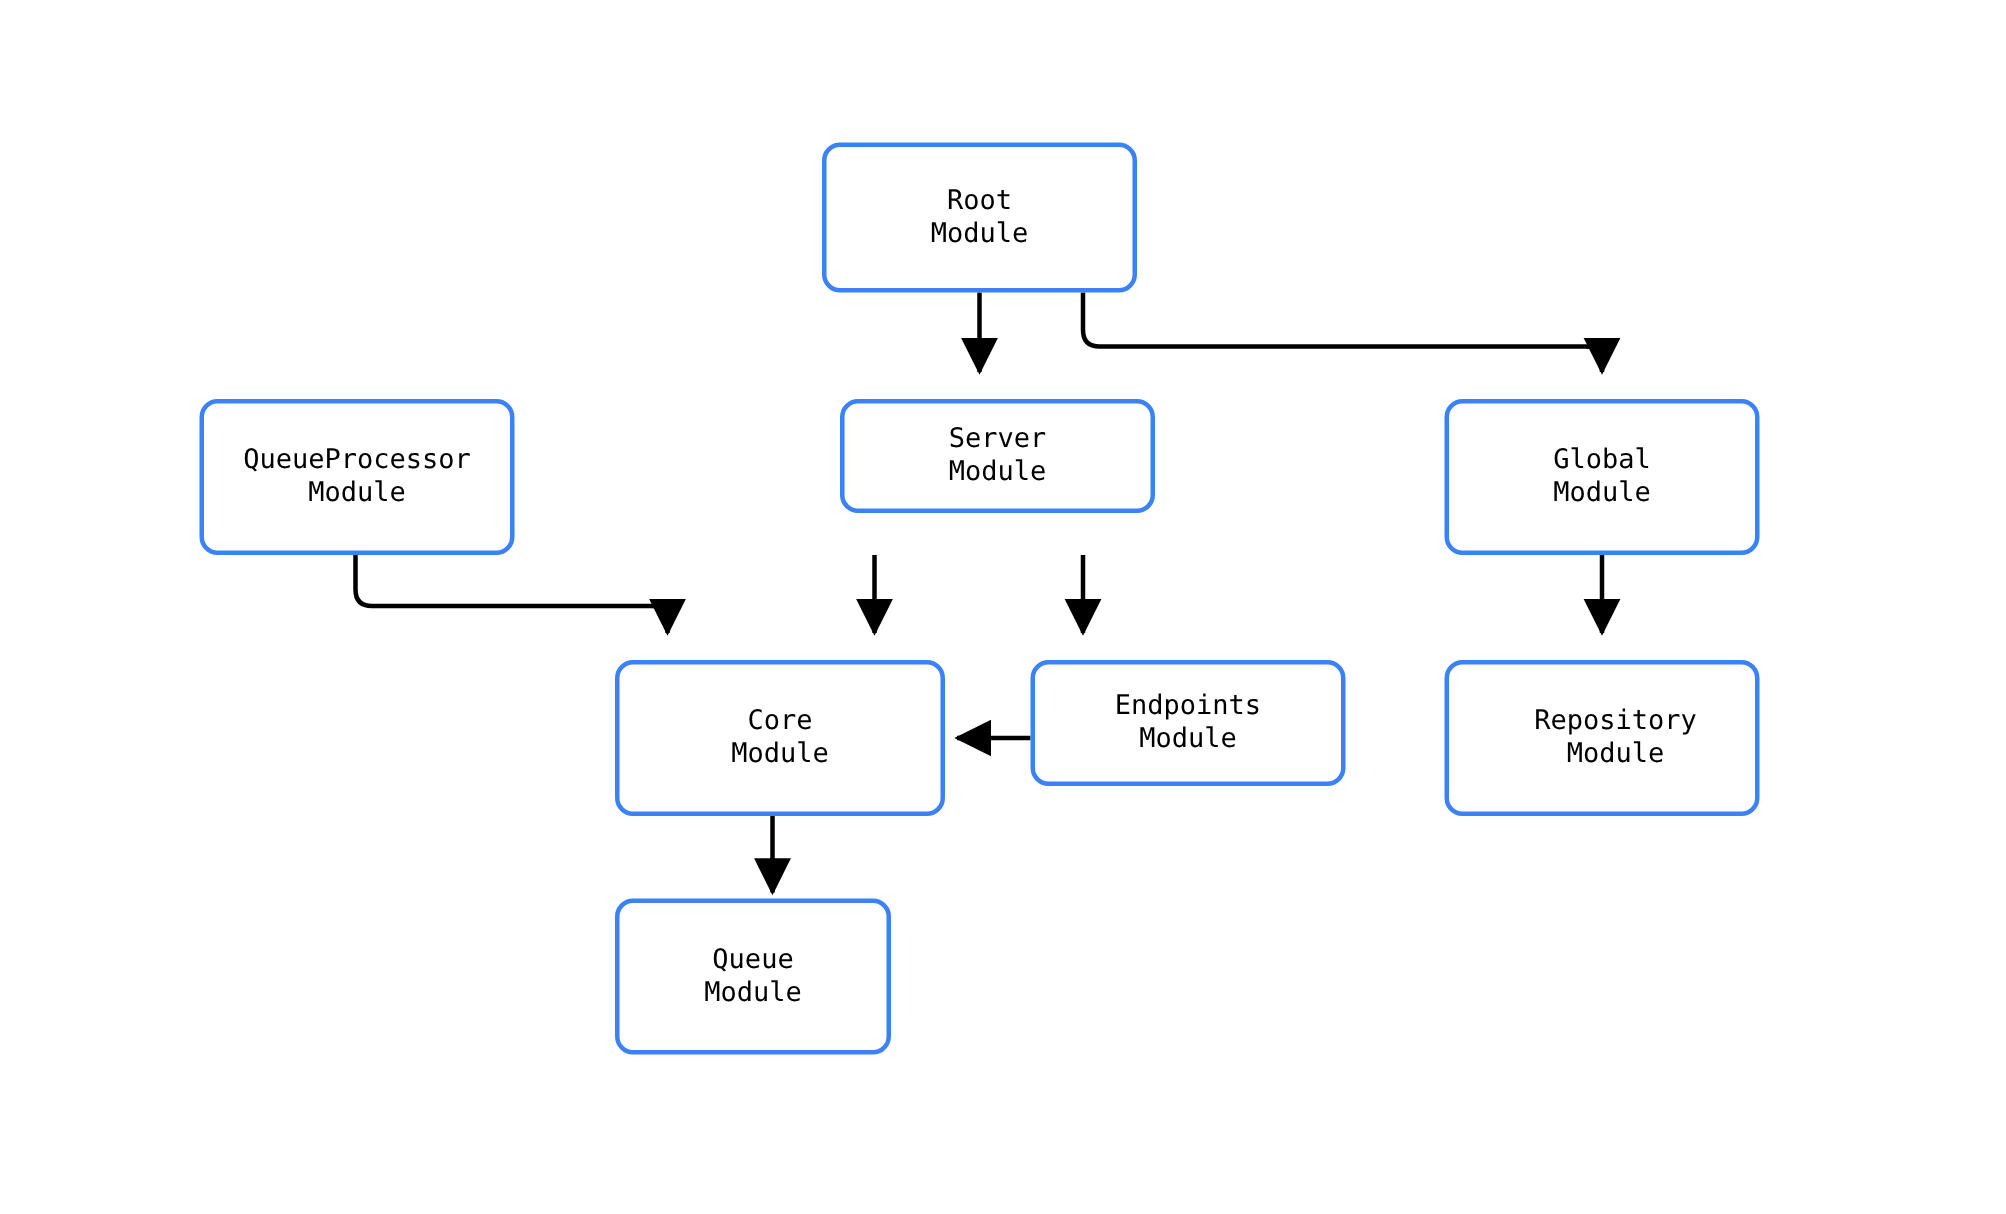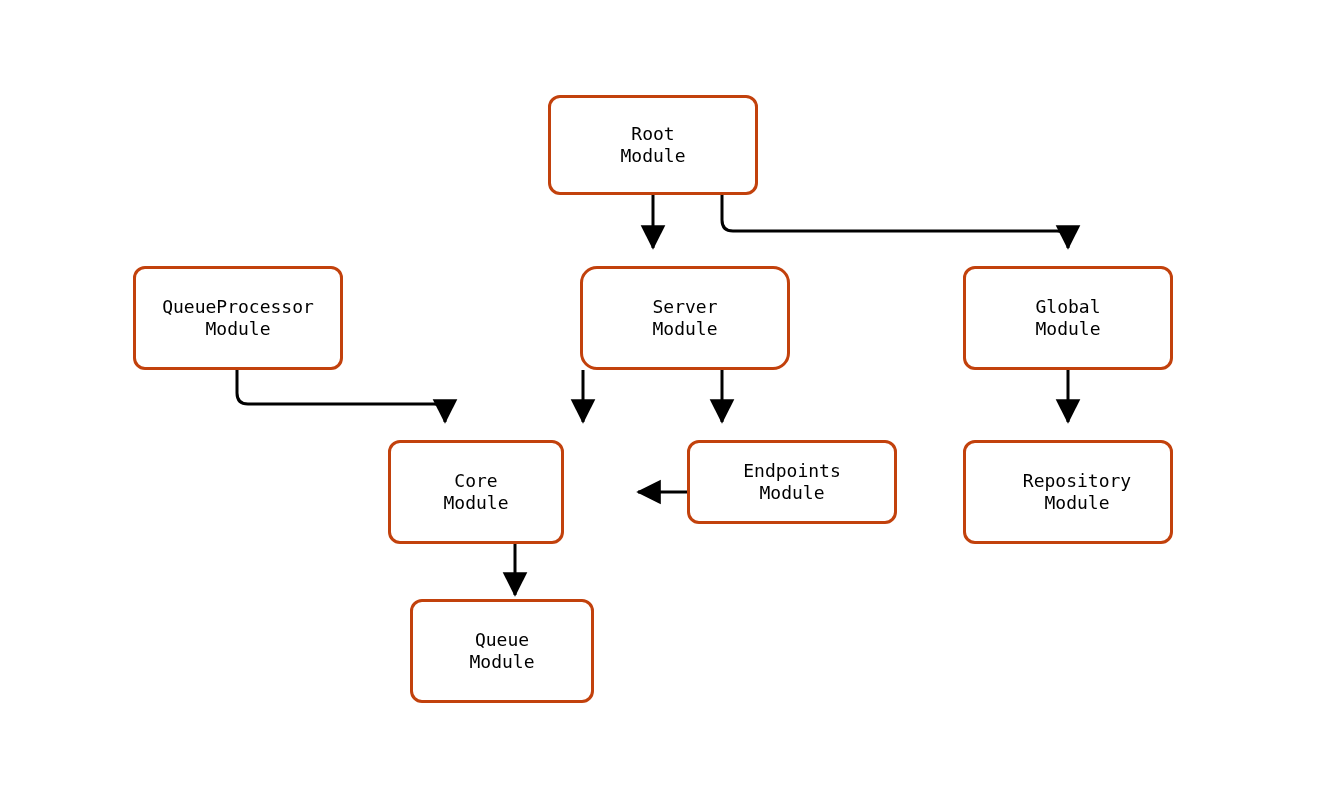--- a/index.html
+++ b/index.html
@@ -23,21 +23,21 @@
     position: absolute;
     left: 0;
     top: 0;
     width: 1337px;
     height: 809px;
   }
   .node {
     position: absolute;
     box-sizing: border-box;
     background: #ffffff;
-    border: 3px solid #c2410c;
+    border: 3px solid #3b82f6;
     border-radius: 12px;
     display: flex;
     flex-direction: column;
     align-items: center;
     justify-content: center;
     z-index: 2;
   }
   .node-label {
     font-family: "DejaVu Sans Mono", monospace;
     font-size: 18px;
@@ -80,31 +80,31 @@
   <div class="node" style="left:548px; top:95px; width:210px; height:100px;">
     <div class="node-label">Root
 Module</div>
   </div>
 
   <div class="node" style="left:133px; top:266px; width:210px; height:104px;">
     <div class="node-label">QueueProcessor
 Module</div>
   </div>
 
-  <div class="node" style="left:580px; top:266px; width:210px; height:104px;border-radius:17px;">
+  <div class="node" style="left:560px; top:266px; width:210px; height:76px;">
     <div class="node-label">Server
 Module</div>
   </div>
 
   <div class="node" style="left:963px; top:266px; width:210px; height:104px;">
     <div class="node-label">Global
 Module</div>
   </div>
 
-  <div class="node" style="left:388px; top:440px; width:176px; height:104px;">
+  <div class="node" style="left:410px; top:440px; width:220px; height:104px;">
     <div class="node-label">Core
 Module</div>
   </div>
 
   <div class="node" style="left:687px; top:440px; width:210px; height:84px;">
     <div class="node-label">Endpoints
 Module</div>
   </div>
 
   <div class="node" style="left:963px; top:440px; width:210px; height:104px;padding-left:18px;">

